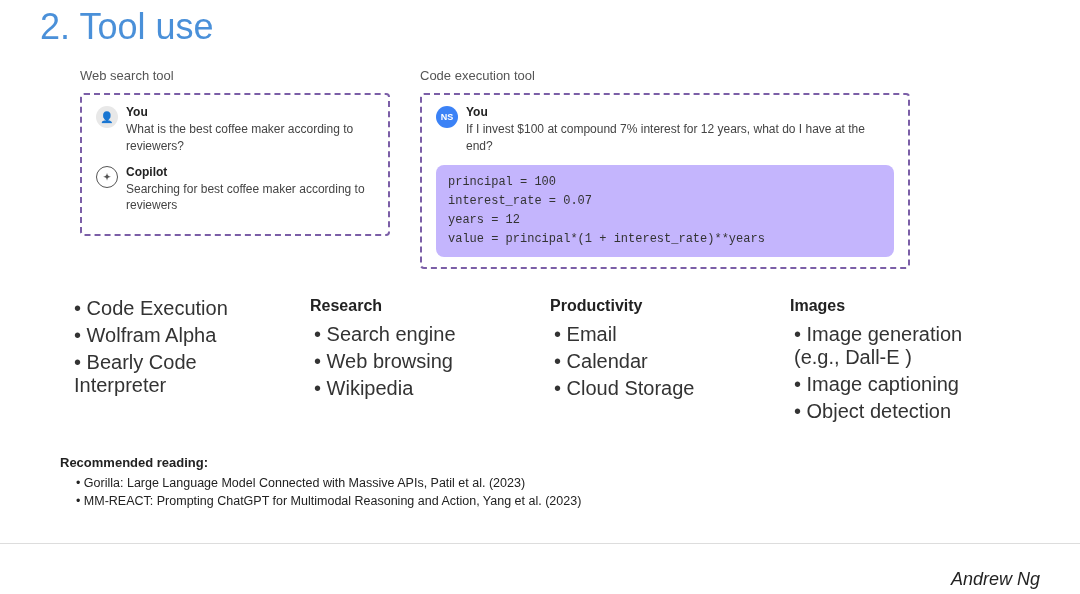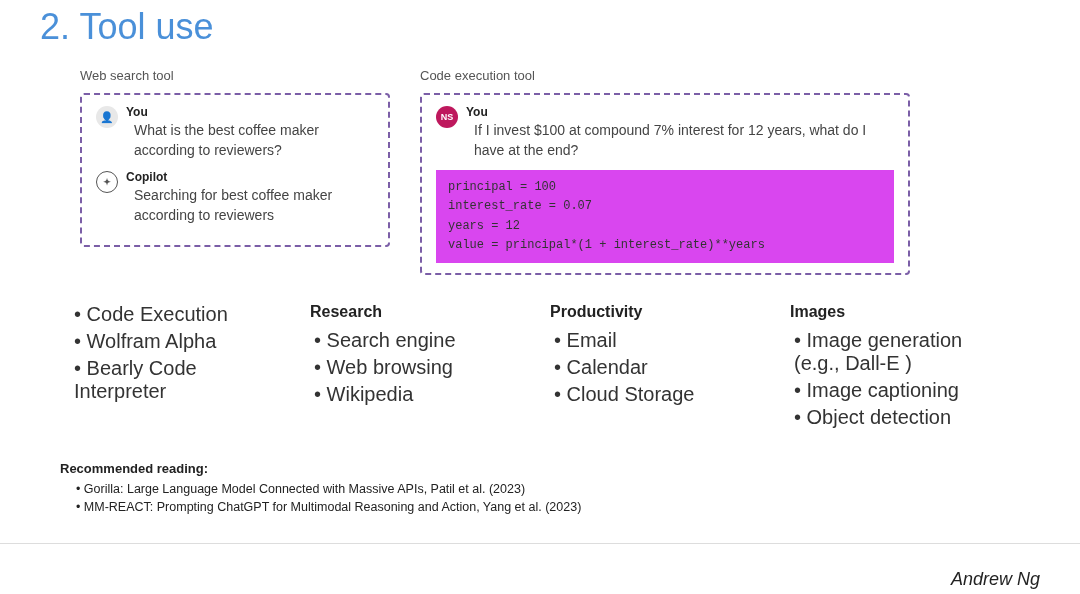--- a/index.html
+++ b/index.html
@@ -77,47 +77,46 @@
     }
 
     .avatar-copilot {
       background: transparent;
       border: 1.5px solid #555;
       color: #555;
       font-size: 9px;
     }
 
     .avatar-ns {
-      background: #be185d;
+      background: #3b82f6;
       color: #fff;
       font-size: 9px;
       font-weight: bold;
     }
 
     .chat-content {
       flex: 1;
     }
 
     .chat-name {
       font-weight: bold;
       font-size: 12px;
       color: #222;
       margin-bottom: 2px;
     }
 
     .chat-text {
-      font-size: 14px;
+      font-size: 12px;
       color: #444;
       line-height: 1.4;
-      margin-left: 8px;
     }
 
     .code-block {
-      background: #d946ef;
-      border-radius: 0;
+      background: #c4b5fd;
+      border-radius: 8px;
       padding: 8px 12px;
       font-family: 'Courier New', monospace;
       font-size: 12px;
       color: #333;
       line-height: 1.6;
       margin-top: 6px;
     }
 
     .categories-section {
       display: flex;

